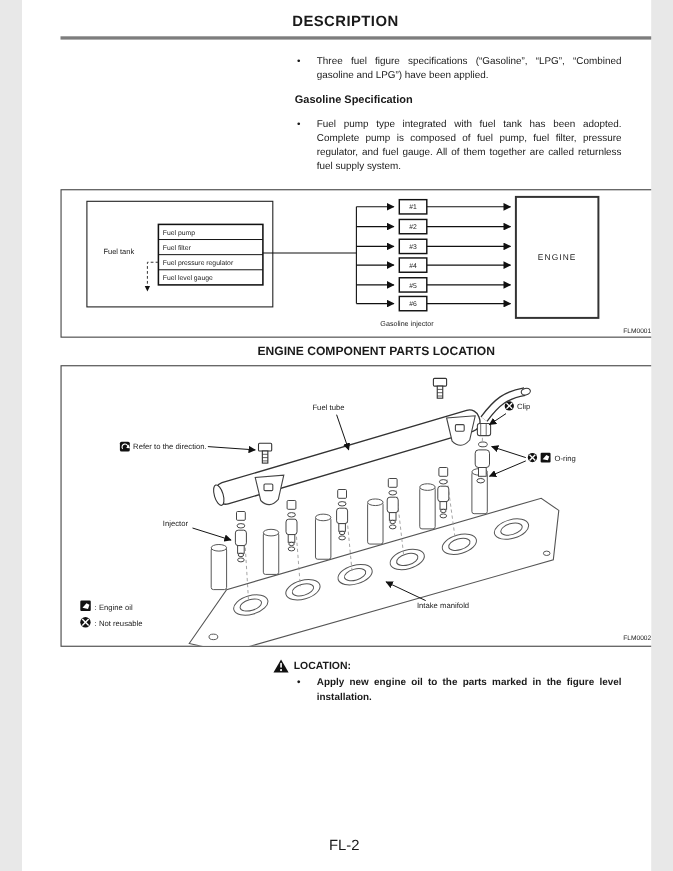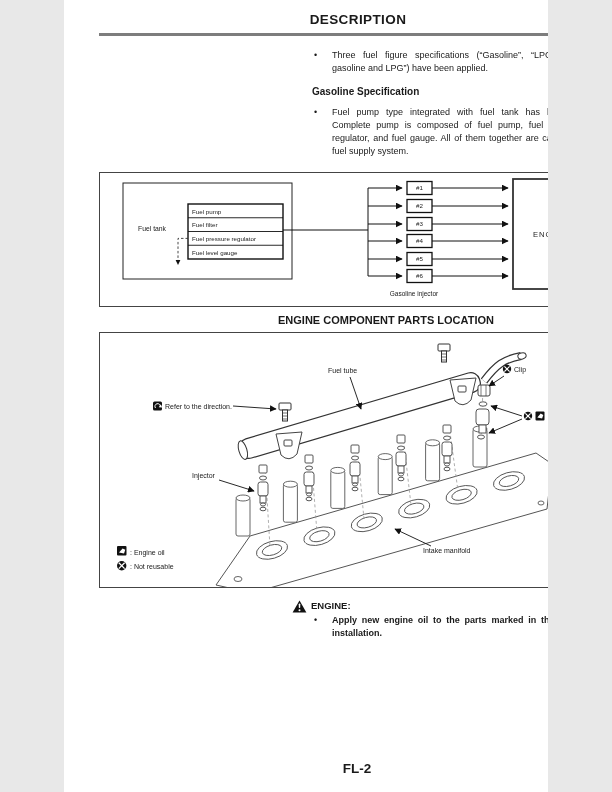--- a/index.html
+++ b/index.html
@@ -1,37 +1,37 @@
 <!DOCTYPE html>
 <html><head>
 <meta charset="utf-8">
 <style>
   html,body{margin:0;padding:0;background:#e8e8e8;}
   .page{
-    position:relative;width:484px;height:792px;margin:0 auto;background:#ffffff;
+    position:relative;width:572px;height:792px;margin:0 auto;background:#ffffff;
     font-family:"Liberation Sans","DejaVu Sans",sans-serif;color:#1a1a1a;overflow:hidden;
   }
   .abs{position:absolute;}
   .hdr-title{left:35px;top:12px;width:518px;text-align:center;font-size:13.5px;font-weight:bold;letter-spacing:.4px;}
   .hdr-rule{left:35px;top:33px;width:542px;height:3px;background:#7d7d7d;}
   .body-txt{font-size:9px;line-height:13px;}
   .bullet-row{display:flex;}
   .bullet-row .marker{width:18px;flex:0 0 18px;font-size:9px;line-height:13px;}
   .bullet-row .btxt{width:277px;text-align:justify;}
   .b1{left:250px;top:49px;width:295px;}
   .sec-head{left:248px;top:86px;font-size:10px;font-weight:bold;}
   .b2{left:250px;top:106px;width:295px;}
   .figure{border:1px solid #444;background:#fff;}
   .fig1{left:35px;top:172px;width:540px;height:133px;}
   .sec2-head{left:62px;top:314px;width:520px;text-align:center;font-size:11px;font-weight:bold;}
   .fig2{left:35px;top:332px;width:540px;height:254px;}
   .caution-icon{left:228px;top:599px;}
   .caution-title{left:247px;top:600px;font-size:9.5px;font-weight:bold;}
   .caution-b{left:250px;top:614px;width:295px;font-weight:bold;}
-  .pageno{left:233px;top:761px;width:120px;text-align:center;font-size:13.5px;font-weight:bold;}
+  .pageno{left:233px;top:761px;width:120px;text-align:center;font-size:13.5px;font-weight:normal;}
   svg text{fill:#1a1a1a;}
 </style>
 </head>
 <body>
 
 <div class="page">
 
   <div class="abs hdr-title">DESCRIPTION</div>
   <div class="abs hdr-rule"></div>
 
@@ -318,21 +318,21 @@
     </svg>
   </div>
 
   <div class="abs caution-icon">
     <svg width="15" height="13" viewBox="0 0 15 13">
       <polygon points="7.5,0.5 14.4,12.4 0.6,12.4" fill="#111"></polygon>
       <rect x="6.75" y="3.6" width="1.5" height="4.4" rx="0.7" fill="#fff"></rect>
       <circle cx="7.5" cy="10.2" r="1" fill="#fff"></circle>
     </svg>
   </div>
-  <div class="abs caution-title">ENGINE:</div>
+  <div class="abs caution-title">LOCATION:</div>
   <div class="abs body-txt bullet-row caution-b">
     <span class="marker">•</span>
     <span class="btxt">Apply new engine oil to the parts marked in the figure level installation.</span>
   </div>
 
   <div class="abs pageno">FL-2</div>
 
 </div>
 
 </body></html>

